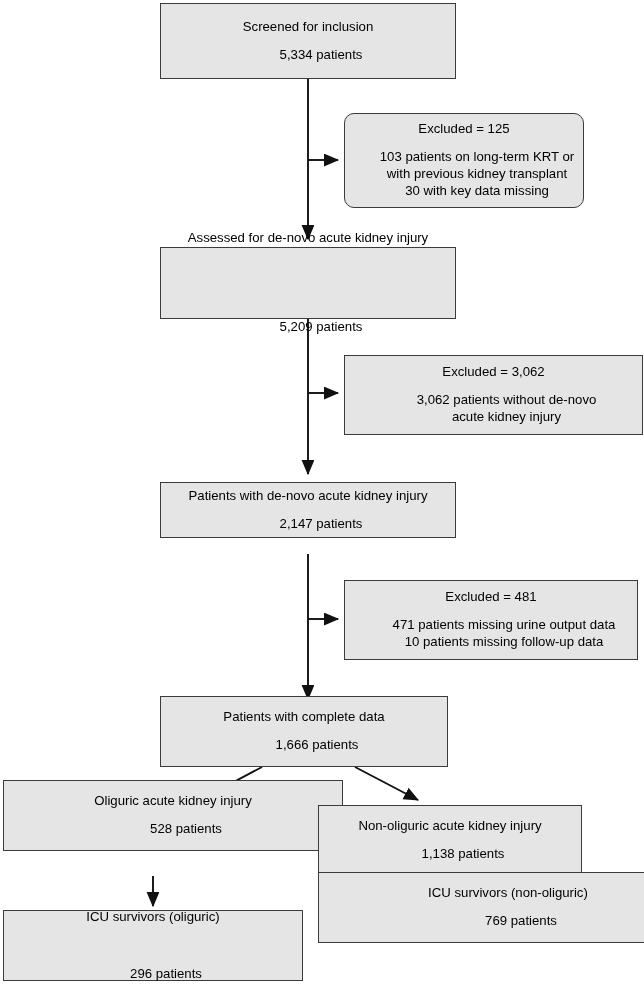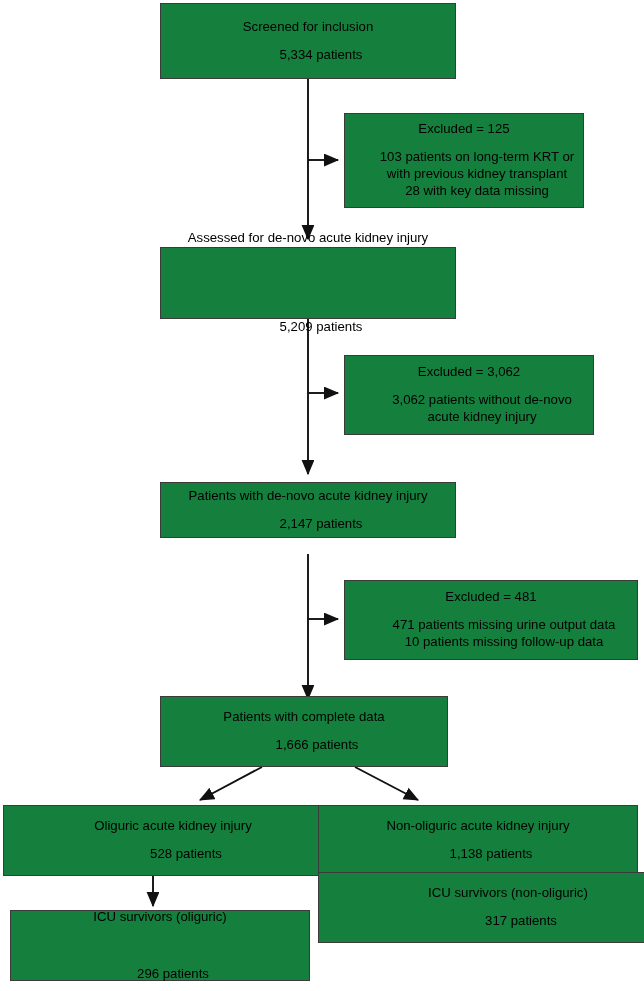--- a/index.html
+++ b/index.html
@@ -15,21 +15,21 @@
     position: relative;
     width: 644px;
     height: 991px;
     background: #ffffff;
     overflow: hidden;
   }
   .box {
     position: absolute;
     box-sizing: border-box;
     border: 1.6px solid #3b3b3b;
-    background: #15803d;
+    background: #e5e5e5;
     display: flex;
     flex-direction: column;
     align-items: center;
     justify-content: center;
     text-align: center;
     font-size: 13.2px;
     line-height: 1.28;
     color: #000000;
     z-index: 2;
   }
@@ -106,35 +106,35 @@
       <line x1="473" y1="876" x2="473" y2="906" stroke="#111111" stroke-width="1.9" marker-end="url(#arrowhead)"></line>
     </g>
   </svg>
 
   <div class="box" style="left:160px; top:3px; width:296px; height:76px;">
     <span class="line-main">Screened for inclusion</span>
     <span class="gap"></span>
     <span class="sub-line">5,334 patients</span>
   </div>
 
-  <div class="box" style="left:344px; top:113px; width:240px; height:95px;">
+  <div class="box" style="left:344px; top:113px; width:240px; height:95px;border-radius:10px;">
     <span class="line-main">Excluded = 125</span>
     <span class="gap"></span>
     <span class="sub-line">103 patients on long-term KRT or</span>
     <span class="sub-line">with previous kidney transplant</span>
-    <span class="sub-line">28 with key data missing</span>
+    <span class="sub-line">30 with key data missing</span>
   </div>
 
   <div class="box" style="left:160px; top:247px; width:296px; height:72px;gap:36px;">
     <span class="line-main">Assessed for de-novo acute kidney injury</span>
     <span class="gap"></span>
     <span class="sub-line">5,209 patients</span>
   </div>
 
-  <div class="box" style="left:344px; top:355px; width:250px; height:80px;">
+  <div class="box" style="left:344px; top:355px; width:299px; height:80px;">
     <span class="line-main">Excluded = 3,062</span>
     <span class="gap"></span>
     <span class="sub-line">3,062 patients without de-novo</span>
     <span class="sub-line">acute kidney injury</span>
   </div>
 
   <div class="box" style="left:160px; top:482px; width:296px; height:56px;">
     <span class="line-main">Patients with de-novo acute kidney injury</span>
     <span class="gap"></span>
     <span class="sub-line">2,147 patients</span>
@@ -146,37 +146,37 @@
     <span class="sub-line">471 patients missing urine output data</span>
     <span class="sub-line">10 patients missing follow-up data</span>
   </div>
 
   <div class="box" style="left:160px; top:696px; width:288px; height:71px;">
     <span class="line-main">Patients with complete data</span>
     <span class="gap"></span>
     <span class="sub-line">1,666 patients</span>
   </div>
 
-  <div class="box" style="left:3px; top:805px; width:340px; height:71px;justify-content:center;">
+  <div class="box" style="left:3px; top:780px; width:340px; height:71px;justify-content:center;">
     <span class="line-main">Oliguric acute kidney injury</span>
     <span class="gap"></span>
     <span class="sub-line">528 patients</span>
   </div>
 
-  <div class="box" style="left:318px; top:805px; width:320px; height:71px;">
+  <div class="box" style="left:318px; top:805px; width:264px; height:71px;">
     <span class="line-main">Non-oliguric acute kidney injury</span>
     <span class="gap"></span>
     <span class="sub-line">1,138 patients</span>
   </div>
 
-  <div class="box" style="left:10px; top:910px; width:300px; height:71px;gap:20px;">
+  <div class="box" style="left:3px; top:910px; width:300px; height:71px;gap:20px;">
     <span class="line-main">ICU survivors (oliguric)</span>
     <span class="gap"></span>
     <span class="sub-line">296 patients</span>
   </div>
 
   <div class="box" style="left:318px; top:872px; width:380px; height:71px;">
     <span class="line-main">ICU survivors (non-oliguric)</span>
     <span class="gap"></span>
-    <span class="sub-line">317 patients</span>
+    <span class="sub-line">769 patients</span>
   </div>
 
 </div>
 
 </body></html>

